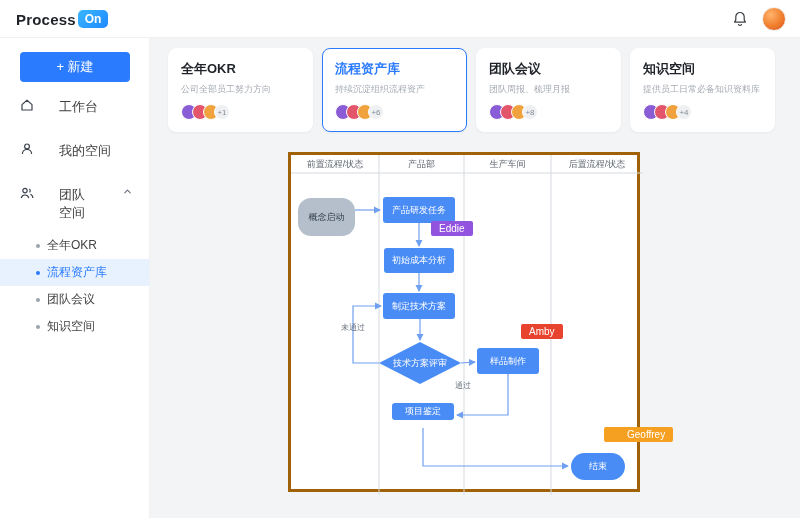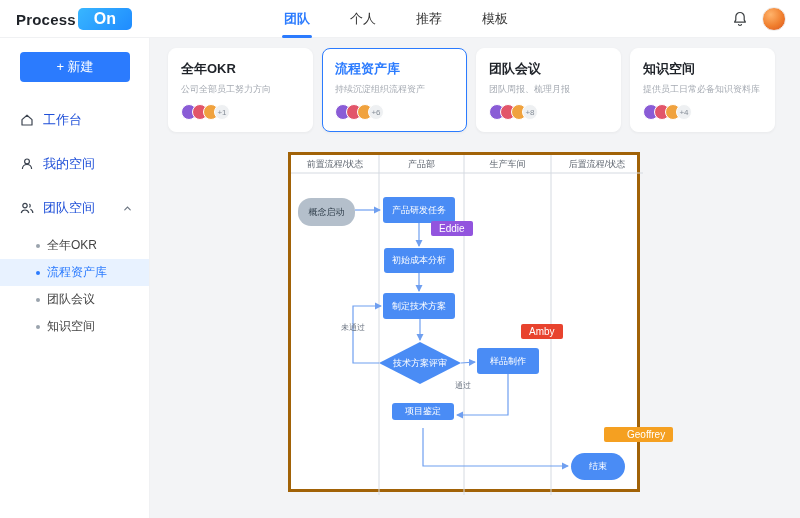--- a/index.html
+++ b/index.html
@@ -4,41 +4,41 @@
 <style>
   * { margin:0; padding:0; box-sizing:border-box; }
   html,body { width:800px; height:518px; overflow:hidden; background:#fff;
     font-family:"Liberation Sans","DejaVu Sans",sans-serif; }
 
   
   .topbar { position:absolute; top:0; left:0; width:800px; height:38px; background:#fff;
     border-bottom:1px solid #f0f1f3; z-index:5; }
   .logo { position:absolute; left:16px; top:0; height:38px; display:flex; align-items:center; gap:2px; cursor:pointer; }
   .logo-text { font-size:15px; font-weight:bold; color:#1f2329; letter-spacing:.2px; }
-  .logo-badge { font-size:16px; font-weight:bold; color:#fff; background:linear-gradient(135deg,#38b6ff,#1f8bff);
-    border-radius:5px; padding:2px 16px;text-align:right; }
+  .logo-badge { font-size:12px; font-weight:bold; color:#fff; background:linear-gradient(135deg,#38b6ff,#1f8bff);
+    border-radius:5px; padding:2px 7px;text-align:right; }
   .top-nav { position:absolute; left:284px; top:0; height:38px; display:flex; gap:40px; }
   .nav-item { position:relative; height:38px; display:flex; align-items:center; font-size:13px; color:#333; cursor:pointer; }
   .nav-item.active { color:#2b7bfe; font-weight:bold; }
   .nav-item.active::after { content:""; position:absolute; left:50%; transform:translateX(-50%); bottom:0;
     width:30px; height:3px; border-radius:2px; background:#2b7bfe; }
   .top-right { position:absolute; right:14px; top:0; height:38px; display:flex; align-items:center; gap:14px; }
   .bell { width:16px; height:16px; cursor:pointer; }
   .avatar { width:24px; height:24px; border-radius:50%;
     background:radial-gradient(circle at 35% 30%, #ffb36b 0%, #f07f2e 55%, #d9531e 100%);
     border:1px solid #eee; cursor:pointer; }
 
   
   .sidebar { position:absolute; top:38px; left:0; width:150px; bottom:0; background:#fff;
     border-right:1px solid #f0f1f3; z-index:4; }
   .new-btn { display:block; margin:14px 20px 0 20px; width:110px; height:30px; background:#2b7bfe; color:#fff;
     border:none; border-radius:4px; font-size:13px; cursor:pointer; font-family:inherit; }
   .side-menu { margin-top:16px; }
-  .side-item { display:flex; align-items:center; gap:9px; height:44px; padding:0 16px 0 20px;
-    font-size:13px; color:#1d4ed8; cursor:pointer; }
+  .side-item { display:flex; gap:25px; height:44px; padding:0 16px 0 20px;
+    font-size:13px; color:#404040; cursor:pointer; }
   .side-item .grow { flex:1; }
   .sub-list { margin-top:2px; }
   .sub-item { display:flex; align-items:center; gap:7px; height:27px; padding-left:36px;
     font-size:12px; color:#444; cursor:pointer; }
   .sub-item::before { content:""; width:4px; height:4px; border-radius:50%; background:#9aa3ad; flex:none; }
   .sub-item.active { background:#e8f2ff; color:#2b7bfe; }
   .sub-item.active::before { background:#2b7bfe; }
   .icon14 { width:14px; height:14px; flex:none; }
 
   
@@ -60,21 +60,21 @@
     border:3px solid #a16207; overflow:visible; }
   .wires { position:absolute; left:0; top:0; width:352px; height:340px; overflow:visible; }
   .lane-title { position:absolute; top:0; height:18px; line-height:18px; text-align:center;
     font-size:9px; color:#5f6670; white-space:nowrap; overflow:hidden; }
   #lane-0 { left:0;    width:88px; }
   #lane-1 { left:88px; width:85px; }
   #lane-2 { left:173px; width:87px; }
   #lane-3 { left:260px; width:92px; }
   .node { position:absolute; display:flex; align-items:center; justify-content:center; text-align:center;
     font-size:9px; color:#fff; background:#4a8cf5; border-radius:3px; cursor:pointer; white-space:nowrap; }
-  #n-start { left:7px;  top:43px;  width:57px; height:28px; border-radius:13px; background:#b4bfcb; color:#33414e; }
+  #n-start { left:7px;  top:43px;  width:57px; height:38px; border-radius:13px; background:#b4bfcb; color:#33414e; }
   #n-task1 { left:92px; top:42px;  width:72px; height:26px; }
   #n-task2 { left:93px; top:93px;  width:70px; height:25px; }
   #n-task3 { left:92px; top:138px; width:72px; height:26px; }
   #n-decision { left:90px; top:198px; width:78px; height:20px; background:transparent; border-radius:0; }
   #n-task4 { left:186px; top:193px; width:62px; height:26px; }
   #n-task5 { left:101px; top:248px; width:62px; height:17px; }
   #n-end   { left:280px; top:298px; width:54px; height:27px; border-radius:14px; }
   .tag { position:absolute; color:#fff; font-size:10px; padding:2px 8px; border-radius:2px;
     white-space:nowrap; cursor:pointer; z-index:3; }
   #tag-eddie    { left:140px; top:66px; }
@@ -85,26 +85,20 @@
   #lbl-pass { left:160px; top:190px; width:24px;margin-top:35px; }
 </style>
 </head>
 <body>
 
 <header class="topbar">
   <div class="logo">
     <span class="logo-text">Process</span>
     <span class="logo-badge">On</span>
   </div>
-  <nav class="top-nav">
-    <div class="nav-item active">团队</div>
-    <div class="nav-item">个人</div>
-    <div class="nav-item">推荐</div>
-    <div class="nav-item">模板</div>
-  </nav>
   <div class="top-right">
     <svg class="bell" viewBox="0 0 16 16">
       <path d="M8 1.5 a4.2 4.2 0 0 0 -4.2 4.2 v3.2 l-1.2 2.2 h10.8 l-1.2 -2.2 v-3.2 a4.2 4.2 0 0 0 -4.2 -4.2 z" fill="none" stroke="#3c4043" stroke-width="1.2" stroke-linejoin="round"></path>
       <path d="M6.5 13 a1.5 1.5 0 0 0 3 0" fill="none" stroke="#3c4043" stroke-width="1.2"></path>
     </svg>
     <div class="avatar"></div>
   </div>
 </header>
 
 <aside class="sidebar">

